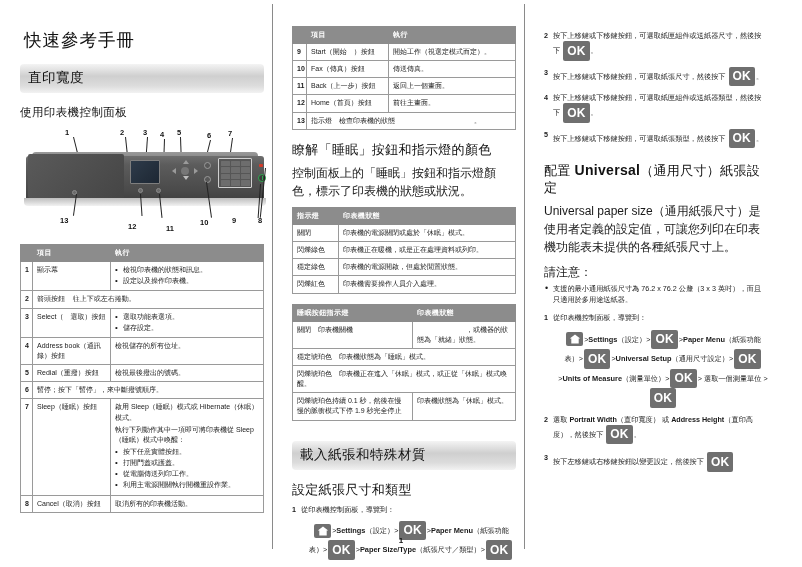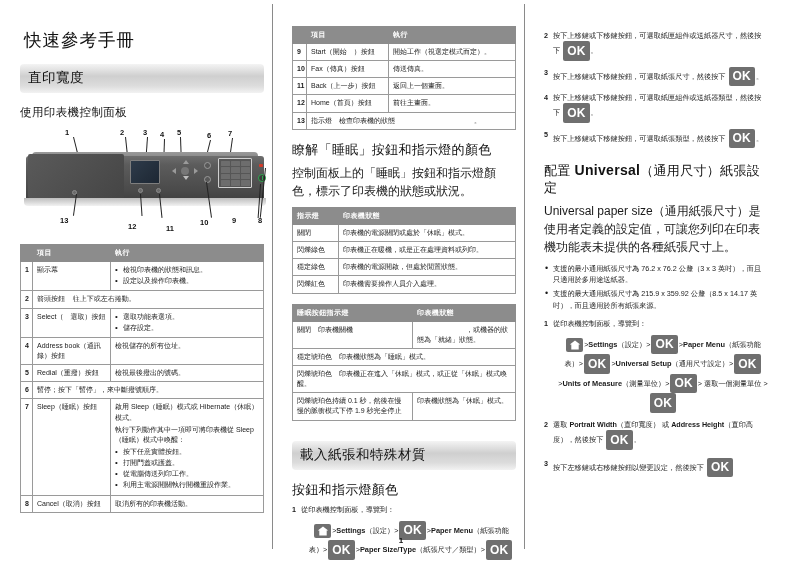--- a/index.html
+++ b/index.html
@@ -568,21 +568,21 @@
           </tr>
           <tr>
             <td>閃爍琥珀色持續 0.1 秒，然後在慢慢的脈衝模式下停 1.9 秒完全停止</td>
             <td>印表機狀態為「休眠」模式。</td>
           </tr>
         </tbody>
       </table>
 
       <div class="band" style="margin-top:20px">載入紙張和特殊材質</div>
 
-      <div class="h2-big" style="margin-top:4px">按鈕和指示燈顏色</div>
+      <div class="h2-big" style="margin-top:4px">設定紙張尺寸和類型</div>
 
       <ol class="steps">
         <li>
           <span class="n">1</span>
           <span>從印表機控制面板，導覽到：</span>
         </li>
       </ol>
 
       <div class="navline">
         <span class="homekey">
@@ -619,24 +619,24 @@
         </li>
       </ol>
 
       <div class="h2-big" style="margin-top:14px">
         <span>配置</span>
         <span class="en" style="font-size:14px">Universal</span><span>（通用尺寸）</span><span>紙張設定</span>
       </div>
 
       <div class="p p-lead">Universal paper size（通用紙張尺寸）是使用者定義的設定值，可讓您列印在印表機功能表未提供的各種紙張尺寸上。</div>
 
+      <div class="p" style="margin-bottom:2px">請注意：</div>
 
       <ul class="bullets">
         <li>支援的最小通用紙張尺寸為 76.2 x 76.2 公釐（3 x 3 英吋），而且只適用於多用途送紙器。</li>
-        <li>支援的最大通用紙張尺寸為 215.9 x 359.92 公釐（8.5 x 14.17 英吋），而且適用於所有紙張來源。</li>
       </ul>
 
       <ol class="steps">
         <li>
           <span class="n">1</span>
           <span>從印表機控制面板，導覽到：</span>
         </li>
       </ol>
 
       <div class="navline">

